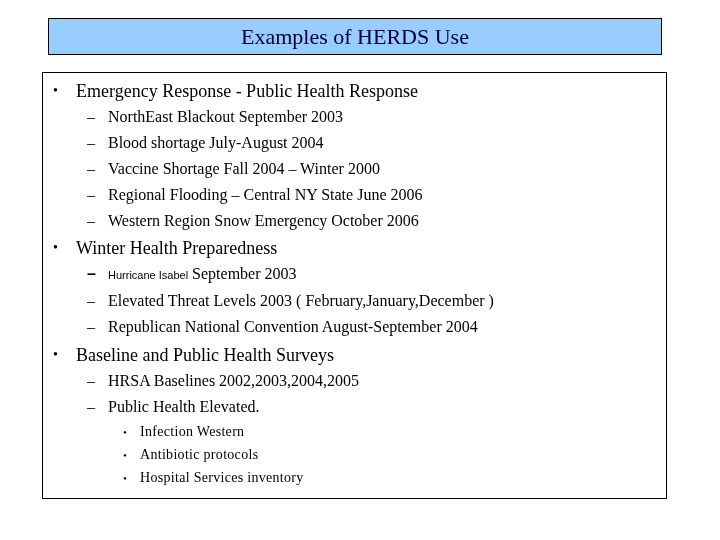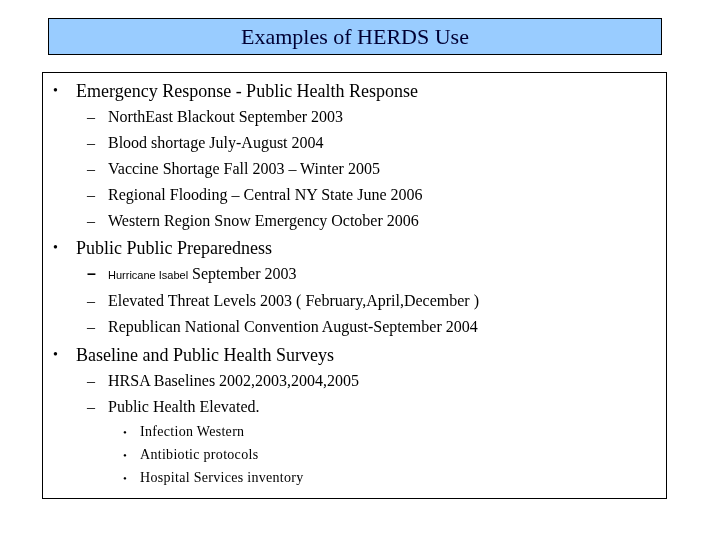--- a/index.html
+++ b/index.html
@@ -92,42 +92,42 @@
     <div class="l2" style="top:35px;">
       <span class="dash">–</span>
       <span class="text">NorthEast Blackout September 2003</span>
     </div>
     <div class="l2" style="top:61px;">
       <span class="dash">–</span>
       <span class="text">Blood shortage July-August 2004</span>
     </div>
     <div class="l2" style="top:87px;">
       <span class="dash">–</span>
-      <span class="text">Vaccine Shortage Fall 2003 – Winter 2005</span>
+      <span class="text">Vaccine Shortage Fall 2004 – Winter 2000</span>
     </div>
     <div class="l2" style="top:113px;">
       <span class="dash">–</span>
       <span class="text">Regional Flooding – Central NY State June 2006</span>
     </div>
     <div class="l2" style="top:139px;">
       <span class="dash">–</span>
       <span class="text">Western Region Snow Emergency October 2006</span>
     </div>
 
     <div class="l1" style="top:165px;">
       <span class="bullet">•</span>
-      <span class="text">Public Public  Preparedness</span>
+      <span class="text">Winter Health  Preparedness</span>
     </div>
     <div class="l2" style="top:192px;">
       <span class="dash sans-dash">–</span>
       <span class="text"><span class="sans">Hurricane Isabel</span><span> September 2003</span></span>
     </div>
     <div class="l2" style="top:219px;">
       <span class="dash">–</span>
-      <span class="text">Elevated Threat Levels 2003 ( February,April,December )</span>
+      <span class="text">Elevated Threat Levels 2003 ( February,January,December )</span>
     </div>
     <div class="l2" style="top:245px;">
       <span class="dash">–</span>
       <span class="text">Republican National Convention August-September 2004</span>
     </div>
 
     <div class="l1" style="top:272px;">
       <span class="bullet">•</span>
       <span class="text">Baseline and Public Health Surveys</span>
     </div>

